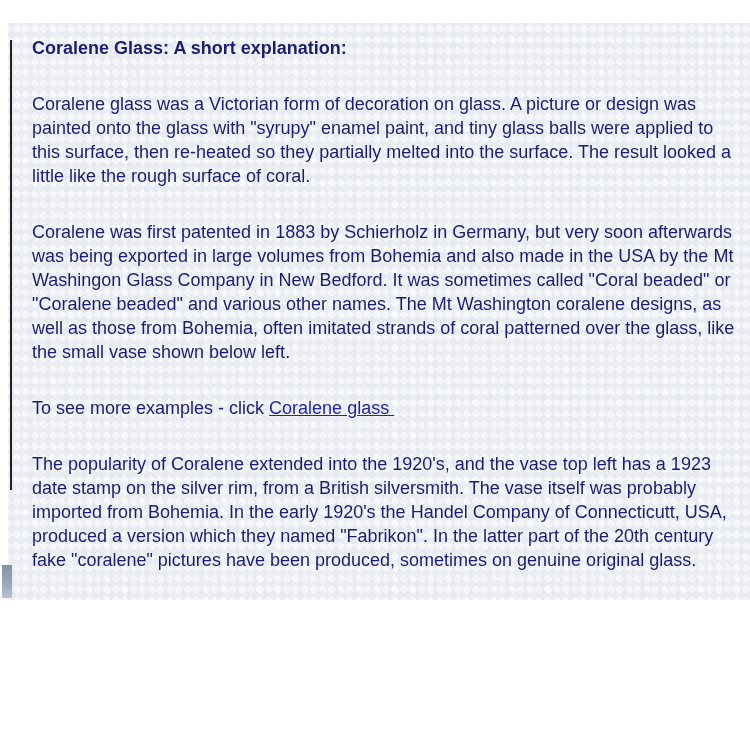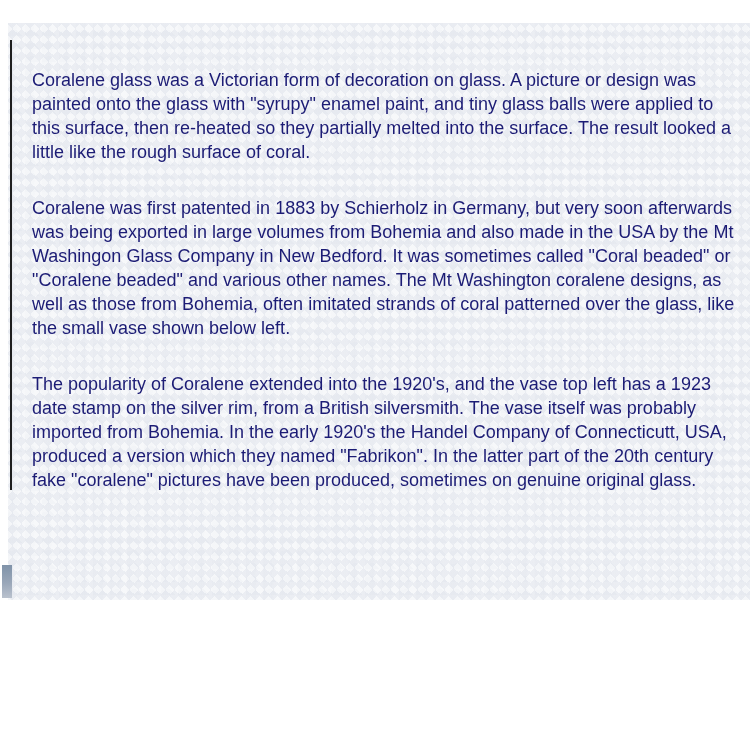--- a/index.html
+++ b/index.html
@@ -74,16 +74,18 @@
 </head>
 <body>
 
 <div class="panel"></div>
 
 <div class="vline"></div>
 
 <div class="scroll-thumb"></div>
 
 <div class="content">
+  <h1>Coralene Glass: A short explanation:</h1>
   <p>Coralene glass was a Victorian form of decoration on glass. A picture or design was painted onto the glass with "syrupy" enamel paint, and tiny glass balls were applied to this surface, then re-heated so they partially melted into the surface. The result looked a little like the rough surface of coral.</p>
   <p>Coralene was first patented in 1883 by Schierholz in Germany, but very soon afterwards was being exported in large volumes from Bohemia and also made in the USA by the Mt Washingon Glass Company in New Bedford. It was sometimes called "Coral beaded" or "Coralene beaded" and various other names. The Mt Washington coralene designs, as well as those from Bohemia, often imitated strands of coral patterned over the glass, like the small vase shown below left.</p>
+  <p><span>To see more examples - click </span><a href="#">Coralene glass&nbsp;</a></p>
   <p>The popularity of Coralene extended into the 1920's, and the vase top left has a 1923 date stamp on the silver rim, from a British silversmith. The vase itself was probably imported from Bohemia. In the early 1920's the Handel Company of Connecticutt, USA, produced a version which they named "Fabrikon". In the latter part of the 20th century fake "coralene" pictures have been produced, sometimes on genuine original glass.</p>
 </div>
 
 </body></html>

